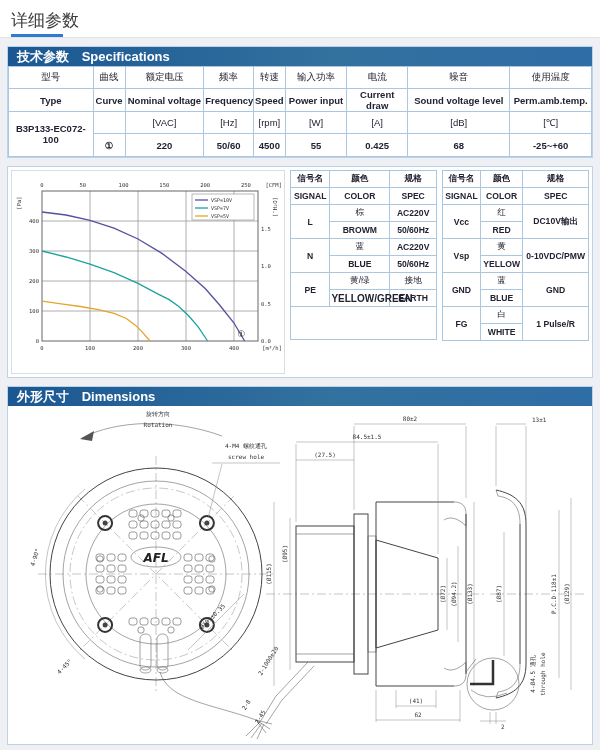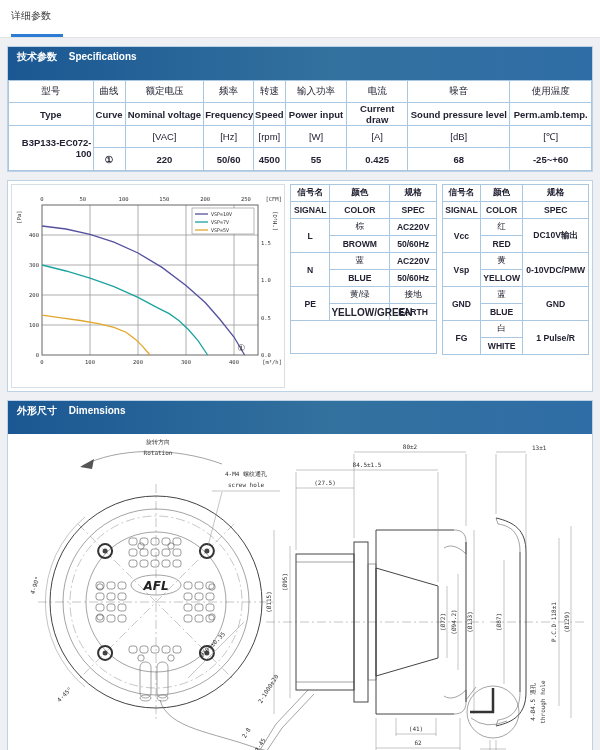--- a/index.html
+++ b/index.html
@@ -2,39 +2,39 @@
 <html><head>
 <meta charset="utf-8">
 <style>
   html,body{margin:0;padding:0;}
   body{
     width:600px;height:750px;background:#eef0f3;
     font-family:"Liberation Sans",sans-serif;color:#333;overflow:hidden;
   }
   
   .topbar{background:#fff;height:37px;border-bottom:1px solid #e3e3e3;position:relative;}
-  .tab{position:absolute;left:11px;top:9px;font-size:10px;color:#3c3c3c;}
+  .tab{position:absolute;left:11px;top:9px;font-size:17px;color:#3c3c3c;}
   .tab-underline{position:absolute;left:11px;bottom:0;width:52px;height:3px;background:#2c7bd4;}
   .content{padding:8px 7px 0 7px;}
   .panel{background:#fff;border:1px solid #bcd2e6;margin-bottom:8px;}
   .bar{
     background:linear-gradient(90deg,#1b5792,#33719f 55%,#2f6da6);
-    color:#fff;font-size:10px;font-weight:bold;padding:4px 9px 18px 9px;line-height:11px;
+    color:#fff;font-size:13px;font-weight:bold;padding:4px 9px 4px 9px;line-height:11px;
   }
   .bar .en{margin-left:9px;}
   
   table{border-collapse:collapse;width:100%;padding-left:32px;}
   td{border:1px solid #a9c7e1;text-align:center;padding:0 1px;}
   #spec-table{table-layout:fixed;}
   #spec-table td{font-size:9.5px;color:#223;}
   #spec-table .zh td{height:21px;font-weight:400;}
   #spec-table .en td{height:21px;font-weight:700;margin-top:40px;}
   #spec-table .un td{height:21px;font-weight:400;}
   #spec-table .va td{height:22px;font-weight:700;}
-  #spec-table td.model{font-weight:700;text-align:right;}
+  #spec-table td.model{font-weight:700;}
   
   .curves-body{display:flex;gap:5px;padding:3px;align-items:flex-start;}
   .sig{table-layout:fixed;font-size:8.6px;color:#223;}
   .sig td{height:16px;}
   .sig .hd td{font-weight:700;}
   .sig .hde td{font-weight:700;margin-top:36px;}
   .sig td.en{font-weight:700;}
   .sig td.filler{height:32px;}
   #chart-wrap{border:1px solid #d7dee5;}
   
@@ -86,21 +86,21 @@
         <td>使用温度</td>
       </tr>
       <tr class="en">
         <td>Type</td>
         <td>Curve</td>
         <td>Nominal voltage</td>
         <td>Frequency</td>
         <td>Speed</td>
         <td>Power input</td>
         <td>Current draw</td>
-        <td>Sound pressure level</td>
+        <td>Sound voltage level</td>
         <td>Perm.amb.temp.</td>
       </tr>
       <tr class="un">
         <td rowspan="2" class="model">B3P133-EC072-100</td>
         <td></td>
         <td>[VAC]</td>
         <td>[Hz]</td>
         <td>[rpm]</td>
         <td>[W]</td>
         <td>[A]</td>

